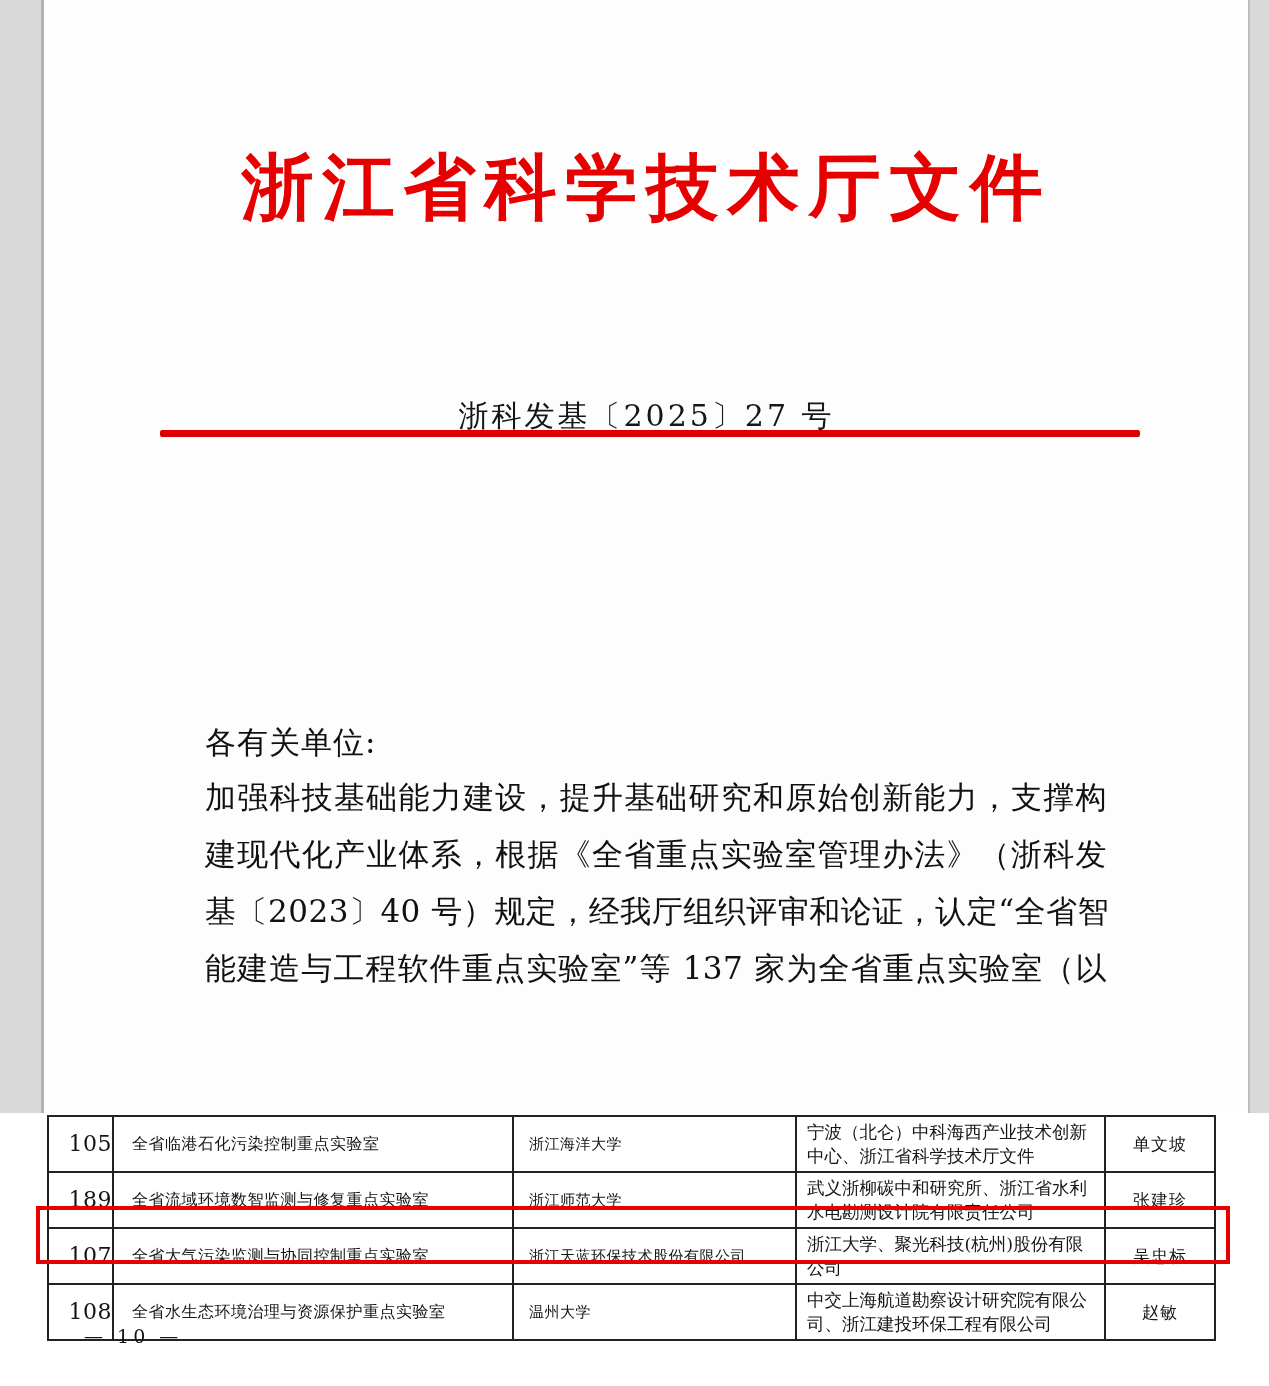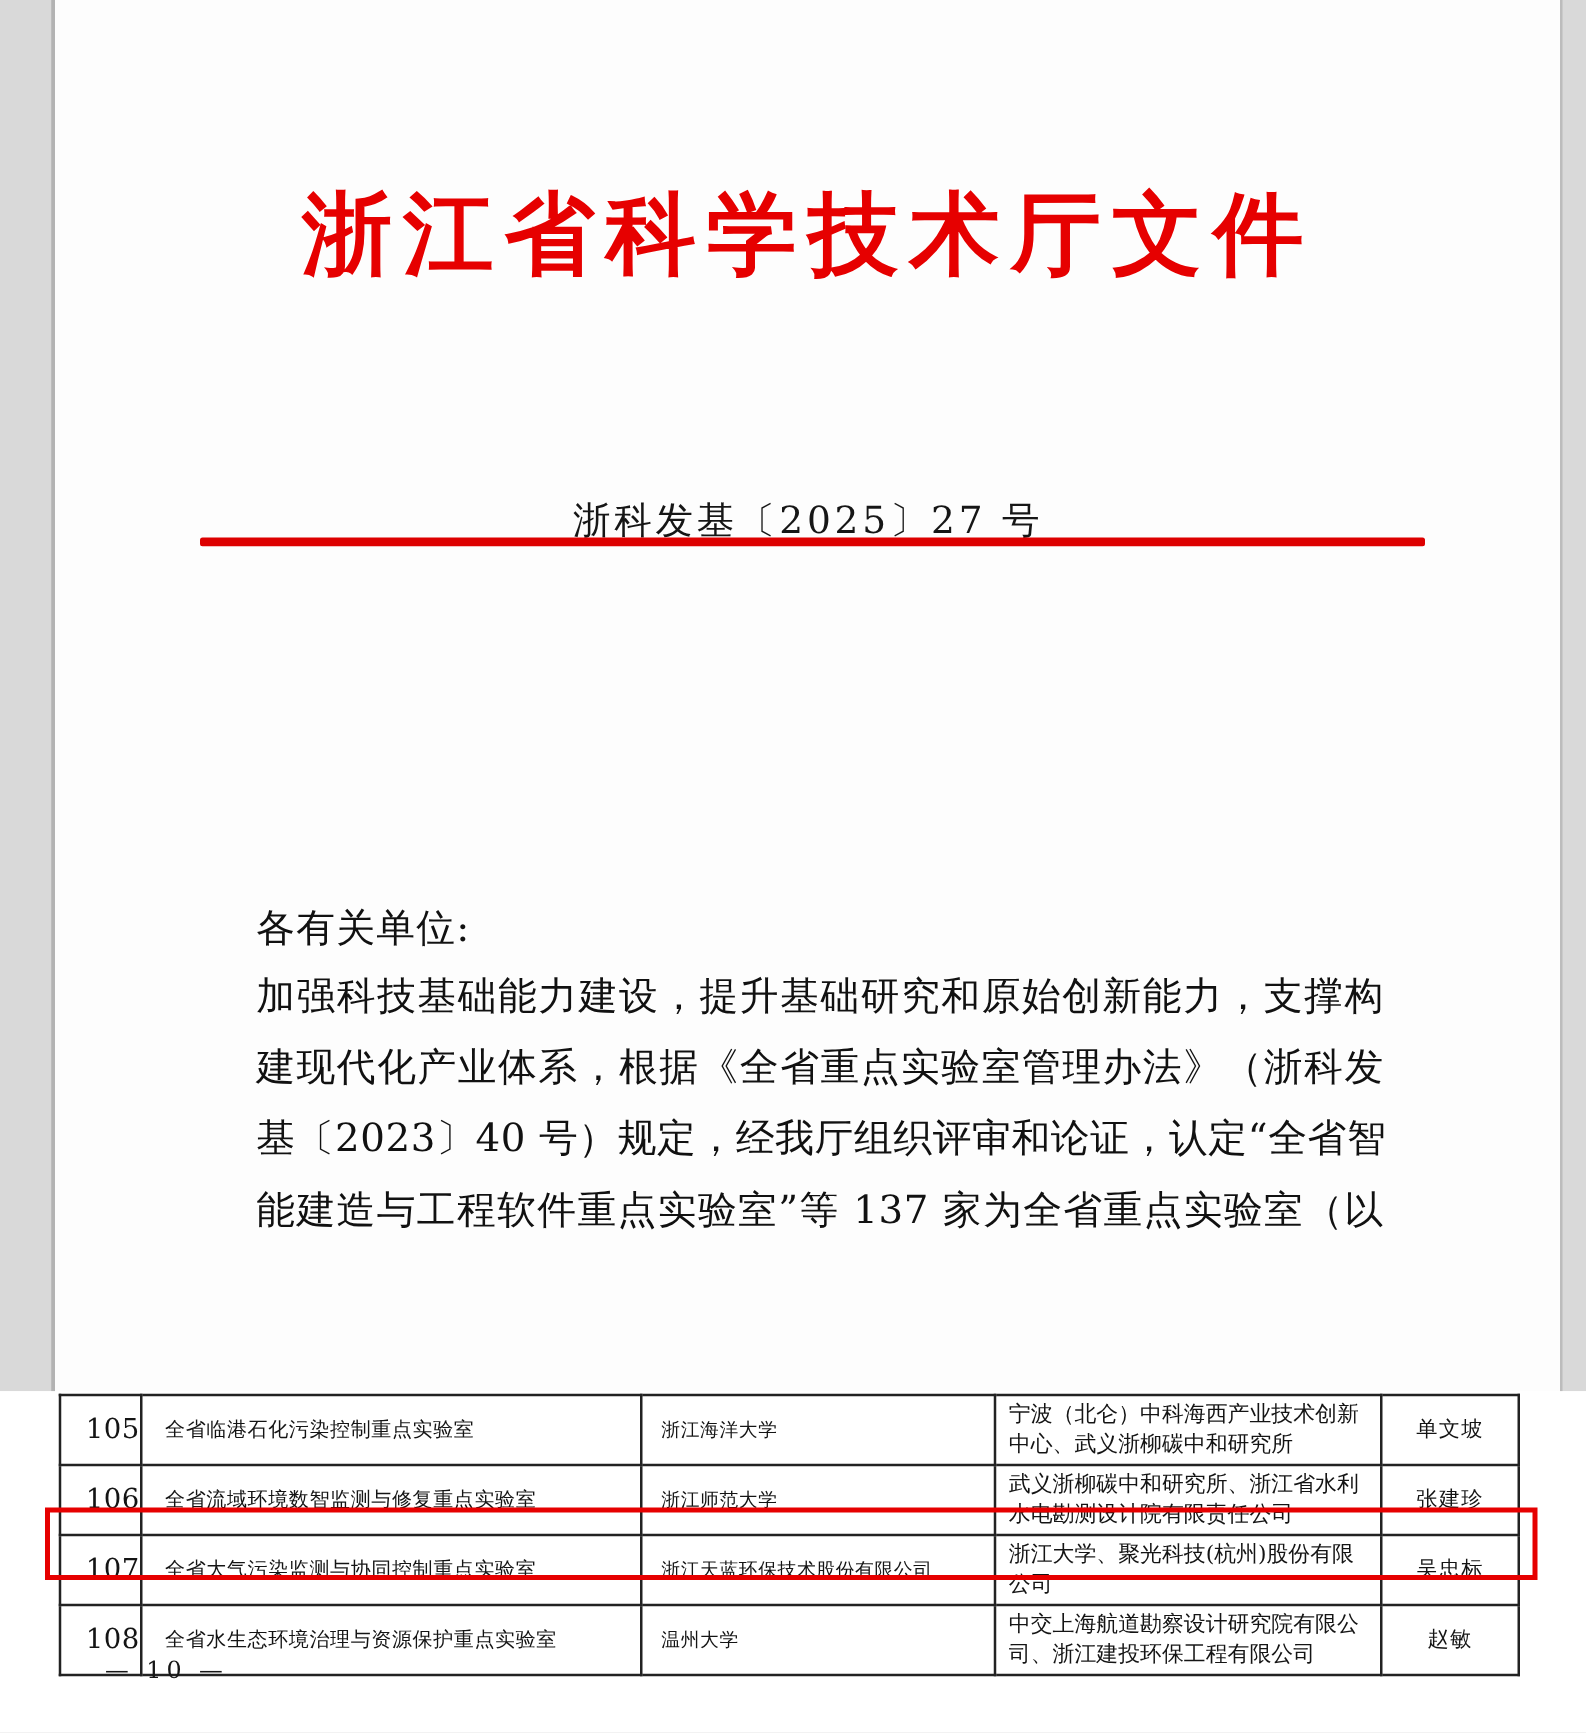--- a/index.html
+++ b/index.html
@@ -154,25 +154,25 @@
           <col class="col-lab">
           <col class="col-host">
           <col class="col-partner">
           <col class="col-dir">
       </colgroup>
       <tbody>
         <tr>
           <td class="cell-no">105</td>
           <td class="cell-lab">全省临港石化污染控制重点实验室</td>
           <td class="cell-host">浙江海洋大学</td>
-          <td class="cell-partner">宁波（北仑）中科海西产业技术创新中心、武义浙柳碳中和研究所</td>
+          <td class="cell-partner">宁波（北仑）中科海西产业技术创新中心、浙江省科学技术厅文件</td>
           <td class="cell-dir">单文坡</td>
         </tr>
         <tr>
-          <td class="cell-no">106</td>
+          <td class="cell-no">189</td>
           <td class="cell-lab">全省流域环境数智监测与修复重点实验室</td>
           <td class="cell-host">浙江师范大学</td>
           <td class="cell-partner">武义浙柳碳中和研究所、浙江省水利水电勘测设计院有限责任公司</td>
           <td class="cell-dir">张建珍</td>
         </tr>
         <tr>
           <td class="cell-no">107</td>
           <td class="cell-lab">全省大气污染监测与协同控制重点实验室</td>
           <td class="cell-host">浙江天蓝环保技术股份有限公司</td>
           <td class="cell-partner">浙江大学、聚光科技(杭州)股份有限公司</td>

